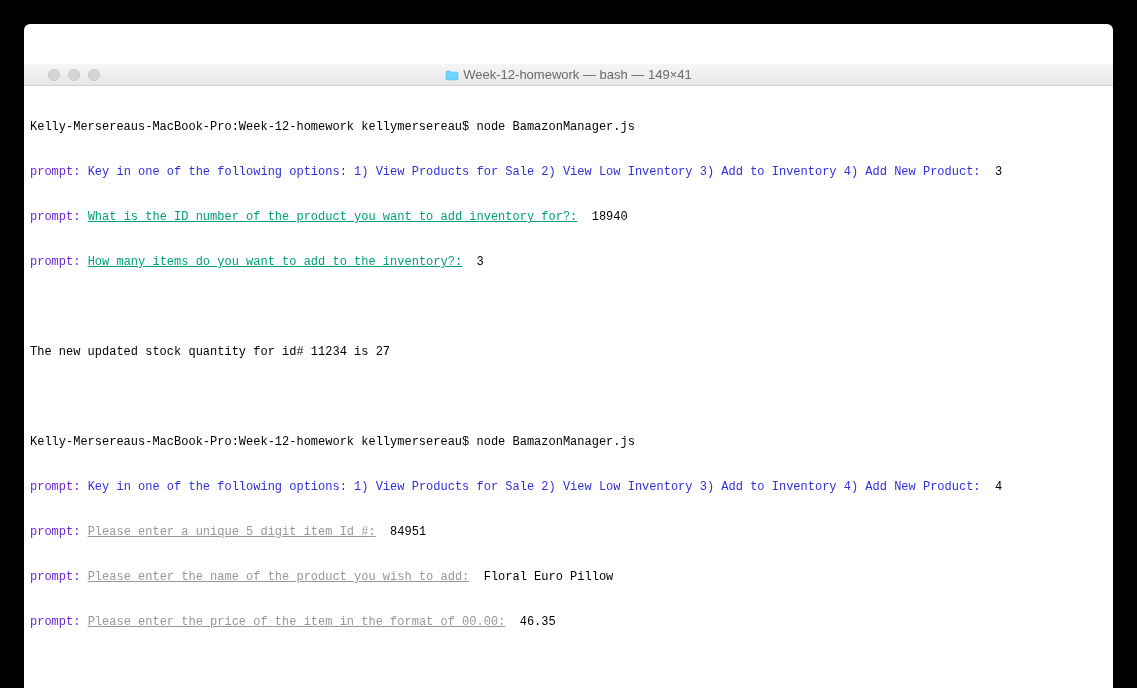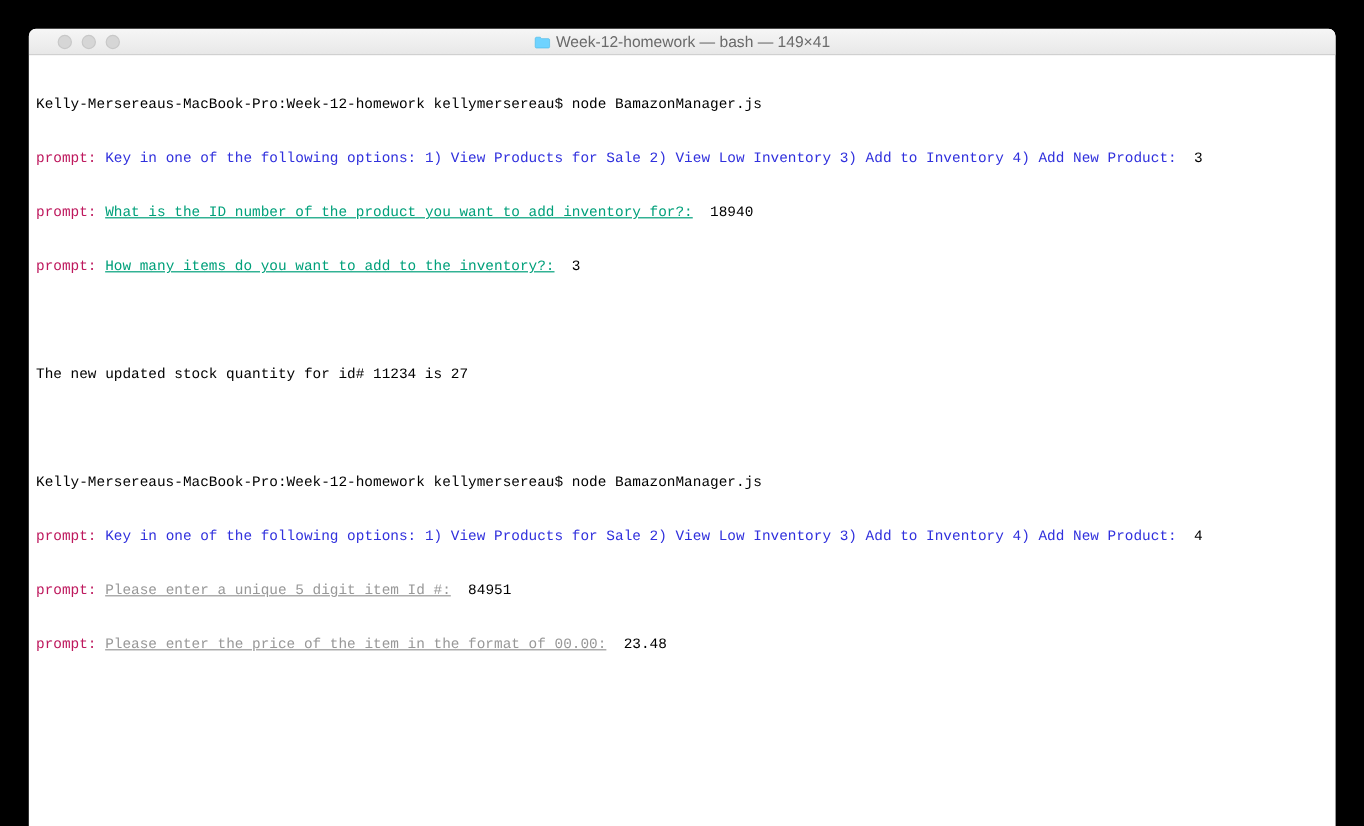--- a/index.html
+++ b/index.html
@@ -19,20 +19,21 @@
       overflow: hidden;
     }
     .titlebar {
       height: 22px;
       background: linear-gradient(#f6f6f6, #e8e8e8);
       border-bottom: 1px solid #d0d0d0;
       display: flex;
       align-items: center;
       position: relative;
       padding: 0 24px;
+      margin-top: 40px;
     }
     .traffic-lights {
       display: flex;
       gap: 8px;
       align-items: center;
     }
     .light {
       width: 12px;
       height: 12px;
       border-radius: 50%;
@@ -60,21 +61,21 @@
     .terminal {
       padding: 4px 6px 6px 6px;
       font-size: 12px;
       line-height: 15px;
       white-space: pre;
       color: #000;
       min-height: 618px;
       overflow: hidden;
     }
     .line { white-space: pre; }
-    .p-label { color: #be185d; margin-top: 48px; }
+    .p-label { color: #6d28d9; margin-top: 48px; }
     .p-blue { color: #3030dd; }
     .p-green { color: #00a07a; text-decoration: underline; }
     .p-gray { color: #989898; text-decoration: underline; }
   </style>
 </head>
 <body>
 
 <div class="window">
   <div class="titlebar">
     <div class="traffic-lights">
@@ -96,21 +97,22 @@
     <div class="line"><span>Kelly-Mersereaus-MacBook-Pro:Week-12-homework kellymersereau$ </span><span>node BamazonManager.js</span></div>
     <div class="line"><span class="p-label">prompt:</span> <span class="p-blue">Key in one of the following options: 1) View Products for Sale 2) View Low Inventory 3) Add to Inventory 4) Add New Product:</span>  <span>3</span></div>
     <div class="line"><span class="p-label">prompt:</span> <span class="p-green">What is the ID number of the product you want to add inventory for?:</span>  <span>18940</span></div>
     <div class="line"><span class="p-label">prompt:</span> <span class="p-green">How many items do you want to add to the inventory?:</span>  <span>3</span></div>
     <div class="line">&nbsp;</div>
     <div class="line"><span>The new updated stock quantity for id# 11234 is 27</span></div>
     <div class="line">&nbsp;</div>
     <div class="line"><span>Kelly-Mersereaus-MacBook-Pro:Week-12-homework kellymersereau$ </span><span>node BamazonManager.js</span></div>
     <div class="line"><span class="p-label">prompt:</span> <span class="p-blue">Key in one of the following options: 1) View Products for Sale 2) View Low Inventory 3) Add to Inventory 4) Add New Product:</span>  <span>4</span></div>
     <div class="line"><span class="p-label">prompt:</span> <span class="p-gray">Please enter a unique 5 digit item Id #:</span>  <span>84951</span></div>
-    <div class="line"><span class="p-label">prompt:</span> <span class="p-gray">Please enter the price of the item in the format of 00.00:</span>  <span>23.48</span></div>
+    <div class="line"><span class="p-label">prompt:</span> <span class="p-gray">Please enter the name of the product you wish to add:</span>  <span>Floral Euro Pillow</span></div>
+    <div class="line"><span class="p-label">prompt:</span> <span class="p-gray">Please enter the price of the item in the format of 00.00:</span>  <span>46.35</span></div>
     
     
     
     
     
     
     
     
   </div>
 </div>

